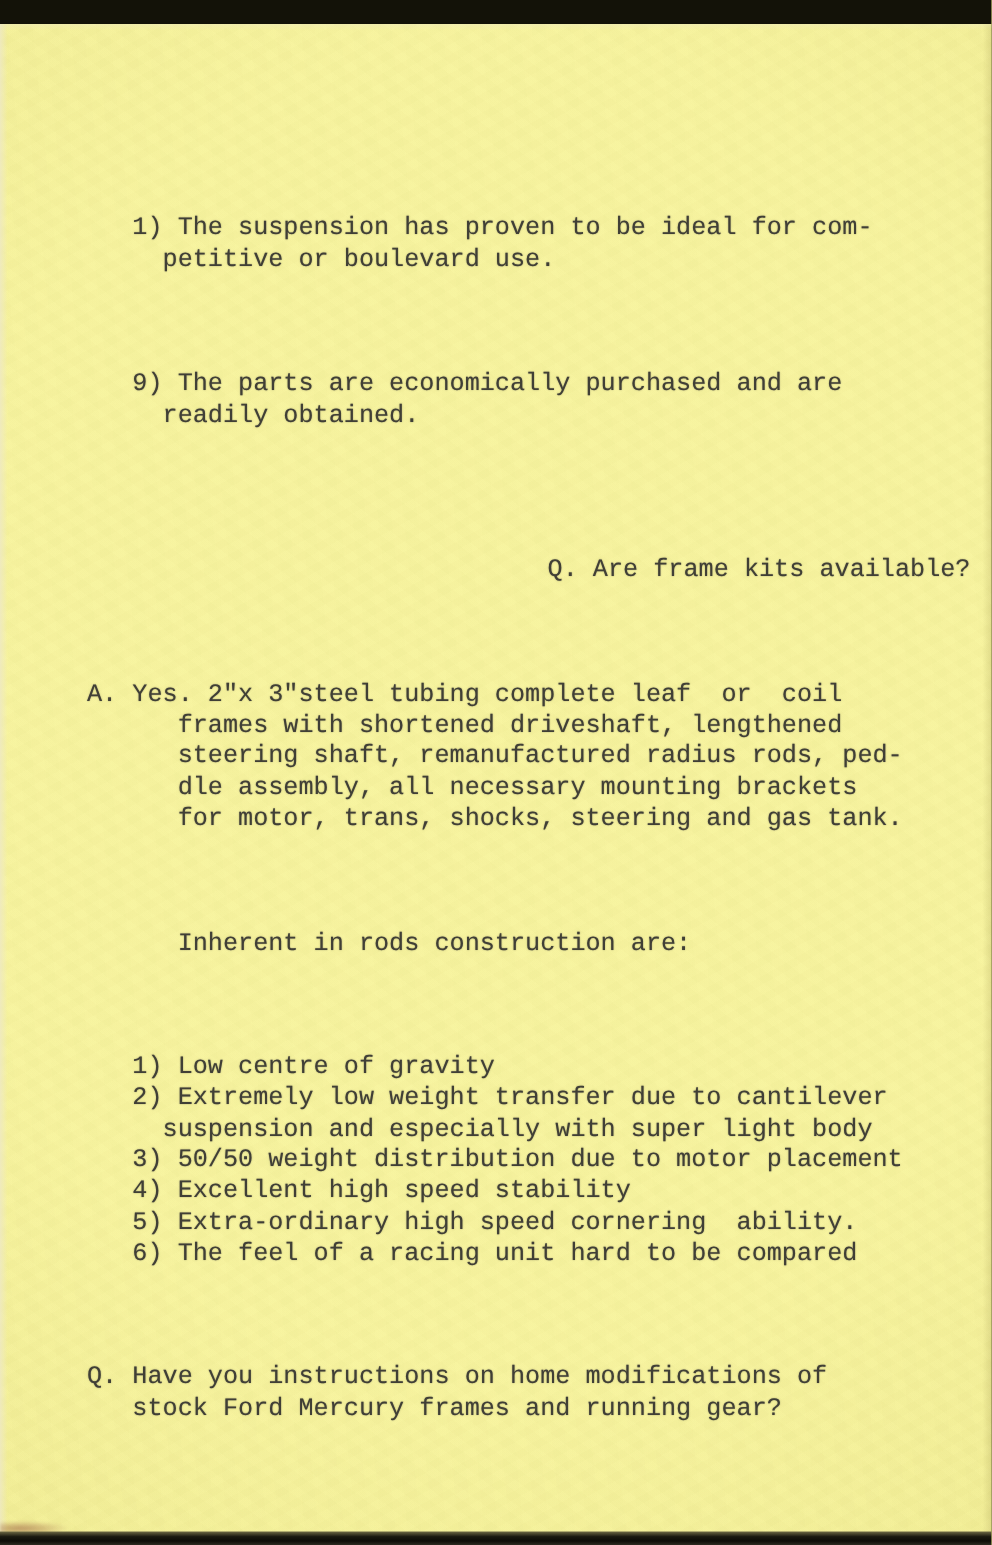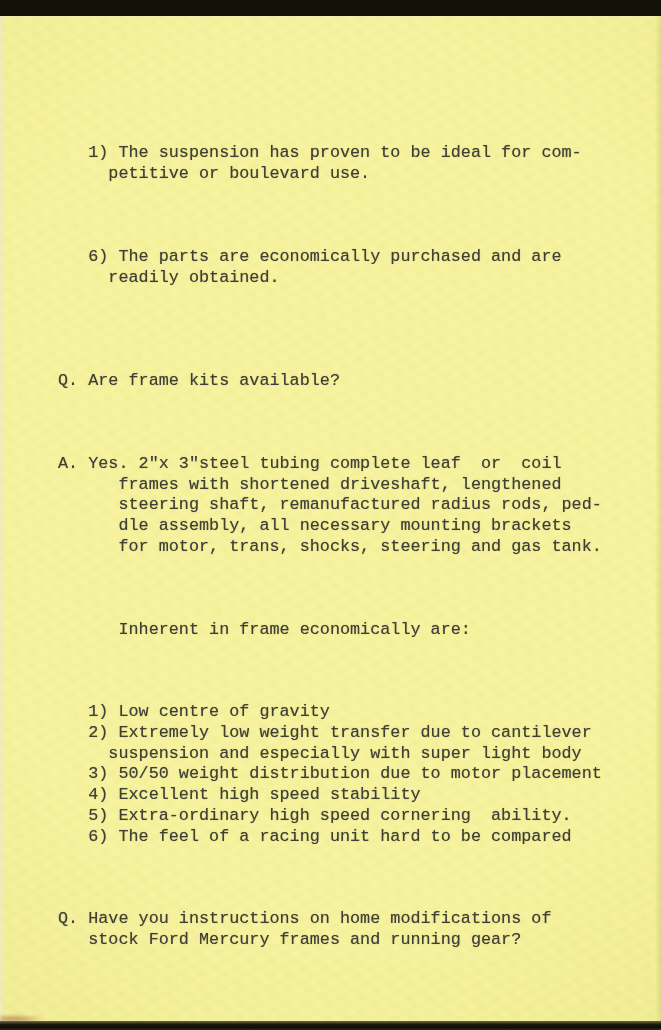--- a/index.html
+++ b/index.html
@@ -33,21 +33,21 @@
   .doc {
     position: absolute;
     top: 86px; left: 58px; right: 14px;
     color: var(--ink, #403f36);
     font-size: 16.8px;
     line-height: 20.7px;
     white-space: pre;
     text-shadow: 0 0 1px rgba(62,61,52,.55);
   }
   .block { margin: 0 0 20.7px 0; }
-  .block.extra-gap { margin-top: 20.7px; }
+  .block.extra-gap { margin-top: 20.7px; text-align: right; }
   .bottom-edge {
     position: absolute;
     left: 0; top: 1021px;
     width: 661px; height: 9px;
     background: linear-gradient(180deg, #6f6a45 0%, #1a1910 38%, #0d0c07 70%, #2d2b20 100%);
   }
   .smudge {
     position: absolute;
     left: 0; top: 1014px;
     width: 46px; height: 9px;
@@ -55,29 +55,29 @@
     filter: blur(1px);
   }
 </style>
 </head>
 <body>
 
 <div class="paper">
   <div class="doc">
     <div class="block">   1) The suspension has proven to be ideal for com-
      petitive or boulevard use.</div>
-    <div class="block">   6) The parts are economically purchased and are
+    <div class="block">   9) The parts are economically purchased and are
      readily obtained.</div>
     <div class="block extra-gap">Q. Are frame kits available?</div>
     <div class="block">A. Yes. 2"x 3"steel tubing complete leaf  or  coil
       frames with shortened driveshaft, lengthened
       steering shaft, remanufactured radius rods, ped-
       dle assembly, all necessary mounting brackets
       for motor, trans, shocks, steering and gas tank.</div>
-    <div class="block">      Inherent in frame economically are:</div>
+    <div class="block">      Inherent in rods construction are:</div>
     <div class="block">   1) Low centre of gravity
    2) Extremely low weight transfer due to cantilever
      suspension and especially with super light body
    3) 50/50 weight distribution due to motor placement
    4) Excellent high speed stability
    5) Extra-ordinary high speed cornering  ability.
    6) The feel of a racing unit hard to be compared</div>
     <div class="block">Q. Have you instructions on home modifications of
    stock Ford Mercury frames and running gear?</div>
     

